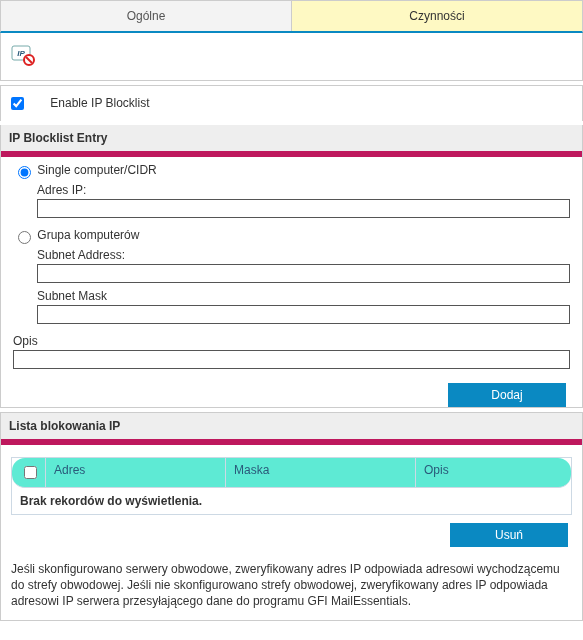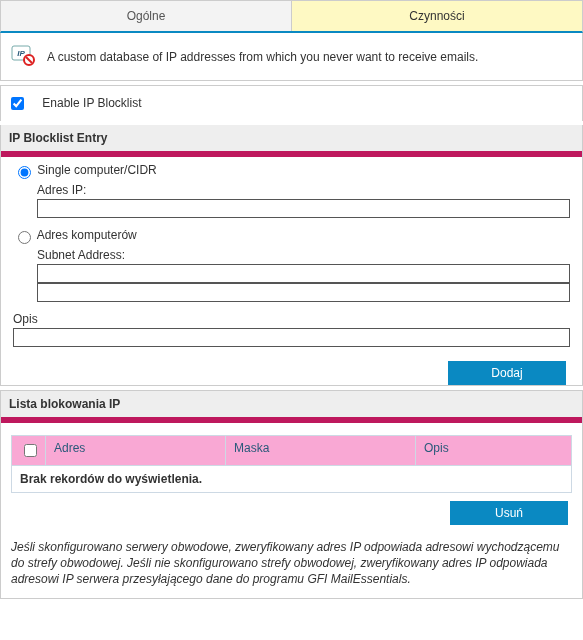--- a/index.html
+++ b/index.html
@@ -44,21 +44,21 @@
     text-align: center;
     margin-right: 10px;
     font-style: italic;
   }
   .enable-row {
     padding: 8px 6px;
     border: 1px solid #ccc;
     border-top: none;
     border-bottom: none;
   }
-  .enable-row label { margin-left: 12px; }
+  .enable-row label { margin-left: 20px; }
   .section {
     border: 1px solid #ccc;
     border-top: none;
     margin-top: 4px;
   }
   .section-header {
     background: #eee;
     font-weight: bold;
     padding: 6px 8px;
     border-top: 1px solid #ccc;
@@ -85,43 +85,43 @@
     cursor: pointer;
     font-size: 12px;
   }
   .btn-row-right { text-align: right; margin-top: 14px; padding-right: 4px;}
   .table {
     border: 1px solid #cdd9e4;
     margin: 4px 0 8px 0;
   }
   .thead {
     display: flex;
-    background: #f9a8d4;
+    background: #5eead4;
     color: #2a5a7a;
     border-bottom: 1px solid #cdd9e4;
+    border-radius: 13px;
   }
   .th, .td {
     padding: 5px 8px;
     font-size: 12px;
   }
   .th.chk, .td.chk { width: 34px; border-right: 1px solid #cdd9e4; text-align:center;}
   .th.addr, .td.addr { flex: 0 0 180px; border-right: 1px solid #cdd9e4;}
   .th.mask, .td.mask { flex: 0 0 190px; border-right: 1px solid #cdd9e4;}
   .th.opis, .td.opis { flex: 1; }
   .tbody-empty {
     padding: 6px 8px;
     font-weight: bold;
     color: #333;
     font-size: 12px;
   }
   .footer-note {
     padding: 6px 10px 10px 10px;
     font-size: 12px;
     line-height: 1.35;
-    font-style: italic;
   }
   input[type="checkbox"], input[type="radio"] {
     vertical-align: middle;
   }
 </style>
 </head>
 <body>
 
 <div class="tabs">
   <div class="tab inactive">Ogólne</div>
@@ -130,21 +130,20 @@
 
 <div class="infobar">
   <span class="icon">
     <svg width="24" height="24" viewBox="0 0 24 24">
       <rect x="1" y="3" width="18" height="14" rx="2" fill="#fff" stroke="#7aa" stroke-width="1"></rect>
       <text x="10" y="13" text-anchor="middle" font-size="8" font-weight="bold" fill="#2a5a7a" font-family="Arial">IP</text>
       <circle cx="18" cy="17" r="5" fill="#fff" stroke="#d22" stroke-width="2"></circle>
       <line x1="15" y1="14" x2="21" y2="20" stroke="#d22" stroke-width="2"></line>
     </svg>
   </span>
-  <span>A custom database of IP addresses from which you never want to receive emails.</span>
 </div>
 
 <div class="enable-row" style="border-top:1px solid #ccc; margin-top:4px;">
   <input type="checkbox" checked="" style="">
   <label>Enable IP Blocklist</label>
 </div>
 
 <div class="section">
   <div class="section-header" style="border-top:none;">IP Blocklist Entry</div>
   <div class="section-body">
@@ -153,24 +152,25 @@
       <input type="radio" name="mode" checked="" style="">
       <span>Single computer/CIDR</span>
       <div class="field-indent">
         <div class="field-label">Adres IP:</div>
         <input type="text" value="" style="">
       </div>
     </div>
 
     <div class="radio-row" style="margin-top:10px;">
       <input type="radio" name="mode" style="">
-      <span>Adres komputerów</span>
+      <span>Grupa komputerów</span>
       <div class="field-indent">
         <div class="field-label">Subnet Address:</div>
         <input type="text" value="" style="">
+        <div class="field-label" style="margin-top:6px;">Subnet Mask</div>
         <input type="text" value="" style="">
       </div>
     </div>
 
     <div style="margin-top:10px;">
       <div class="field-label">Opis</div>
       <input type="text" value="" style="">
     </div>
 
     <div class="btn-row-right">

